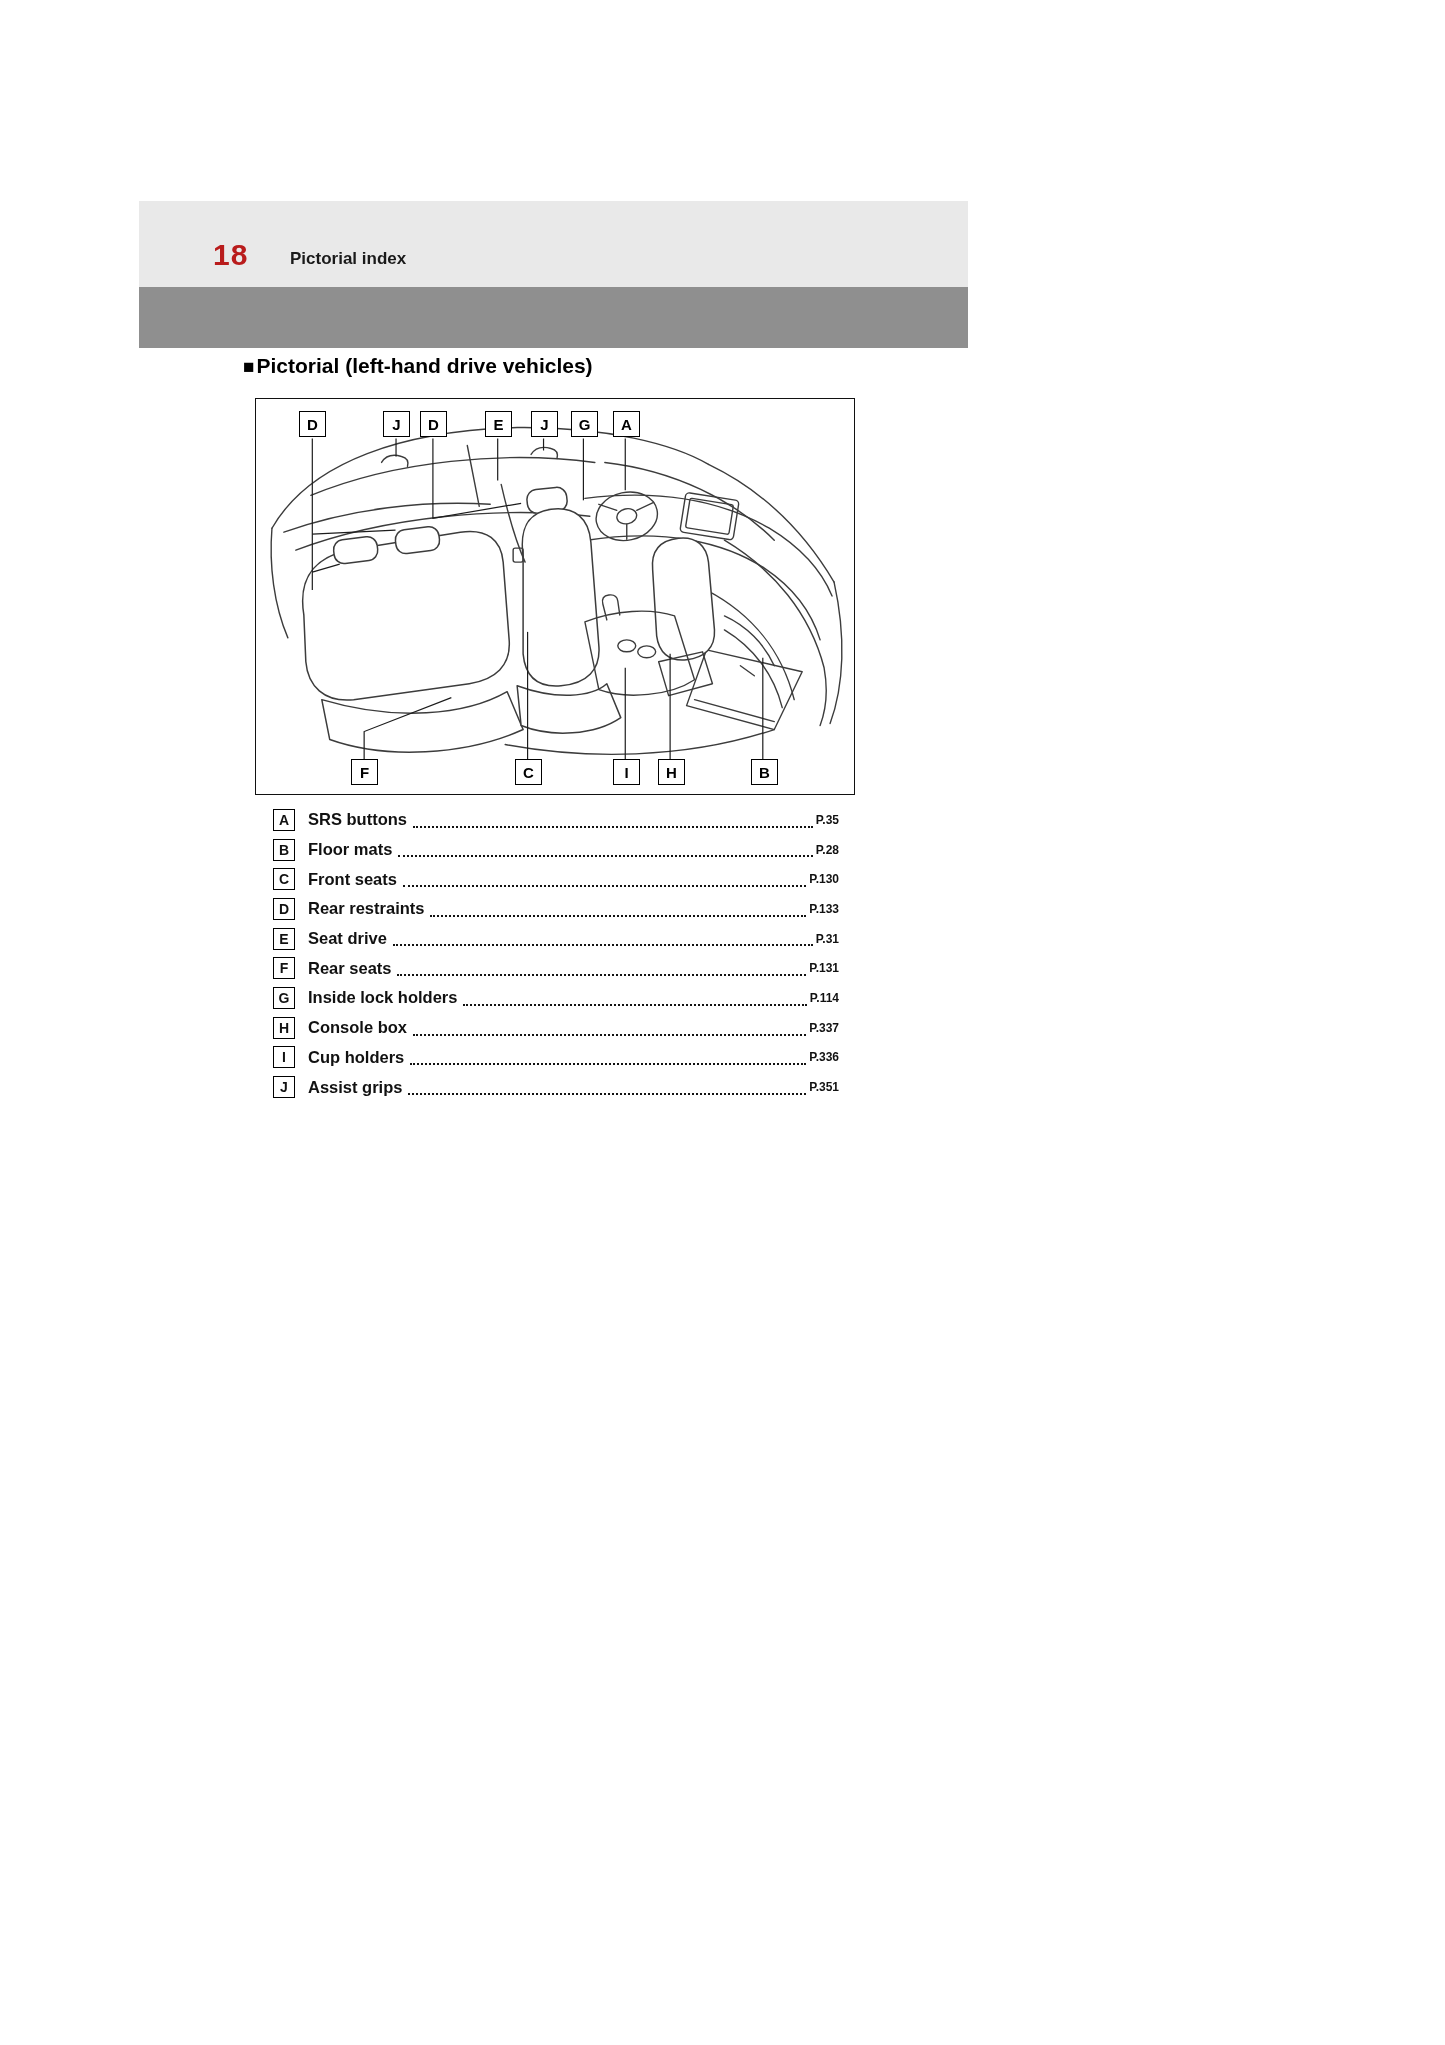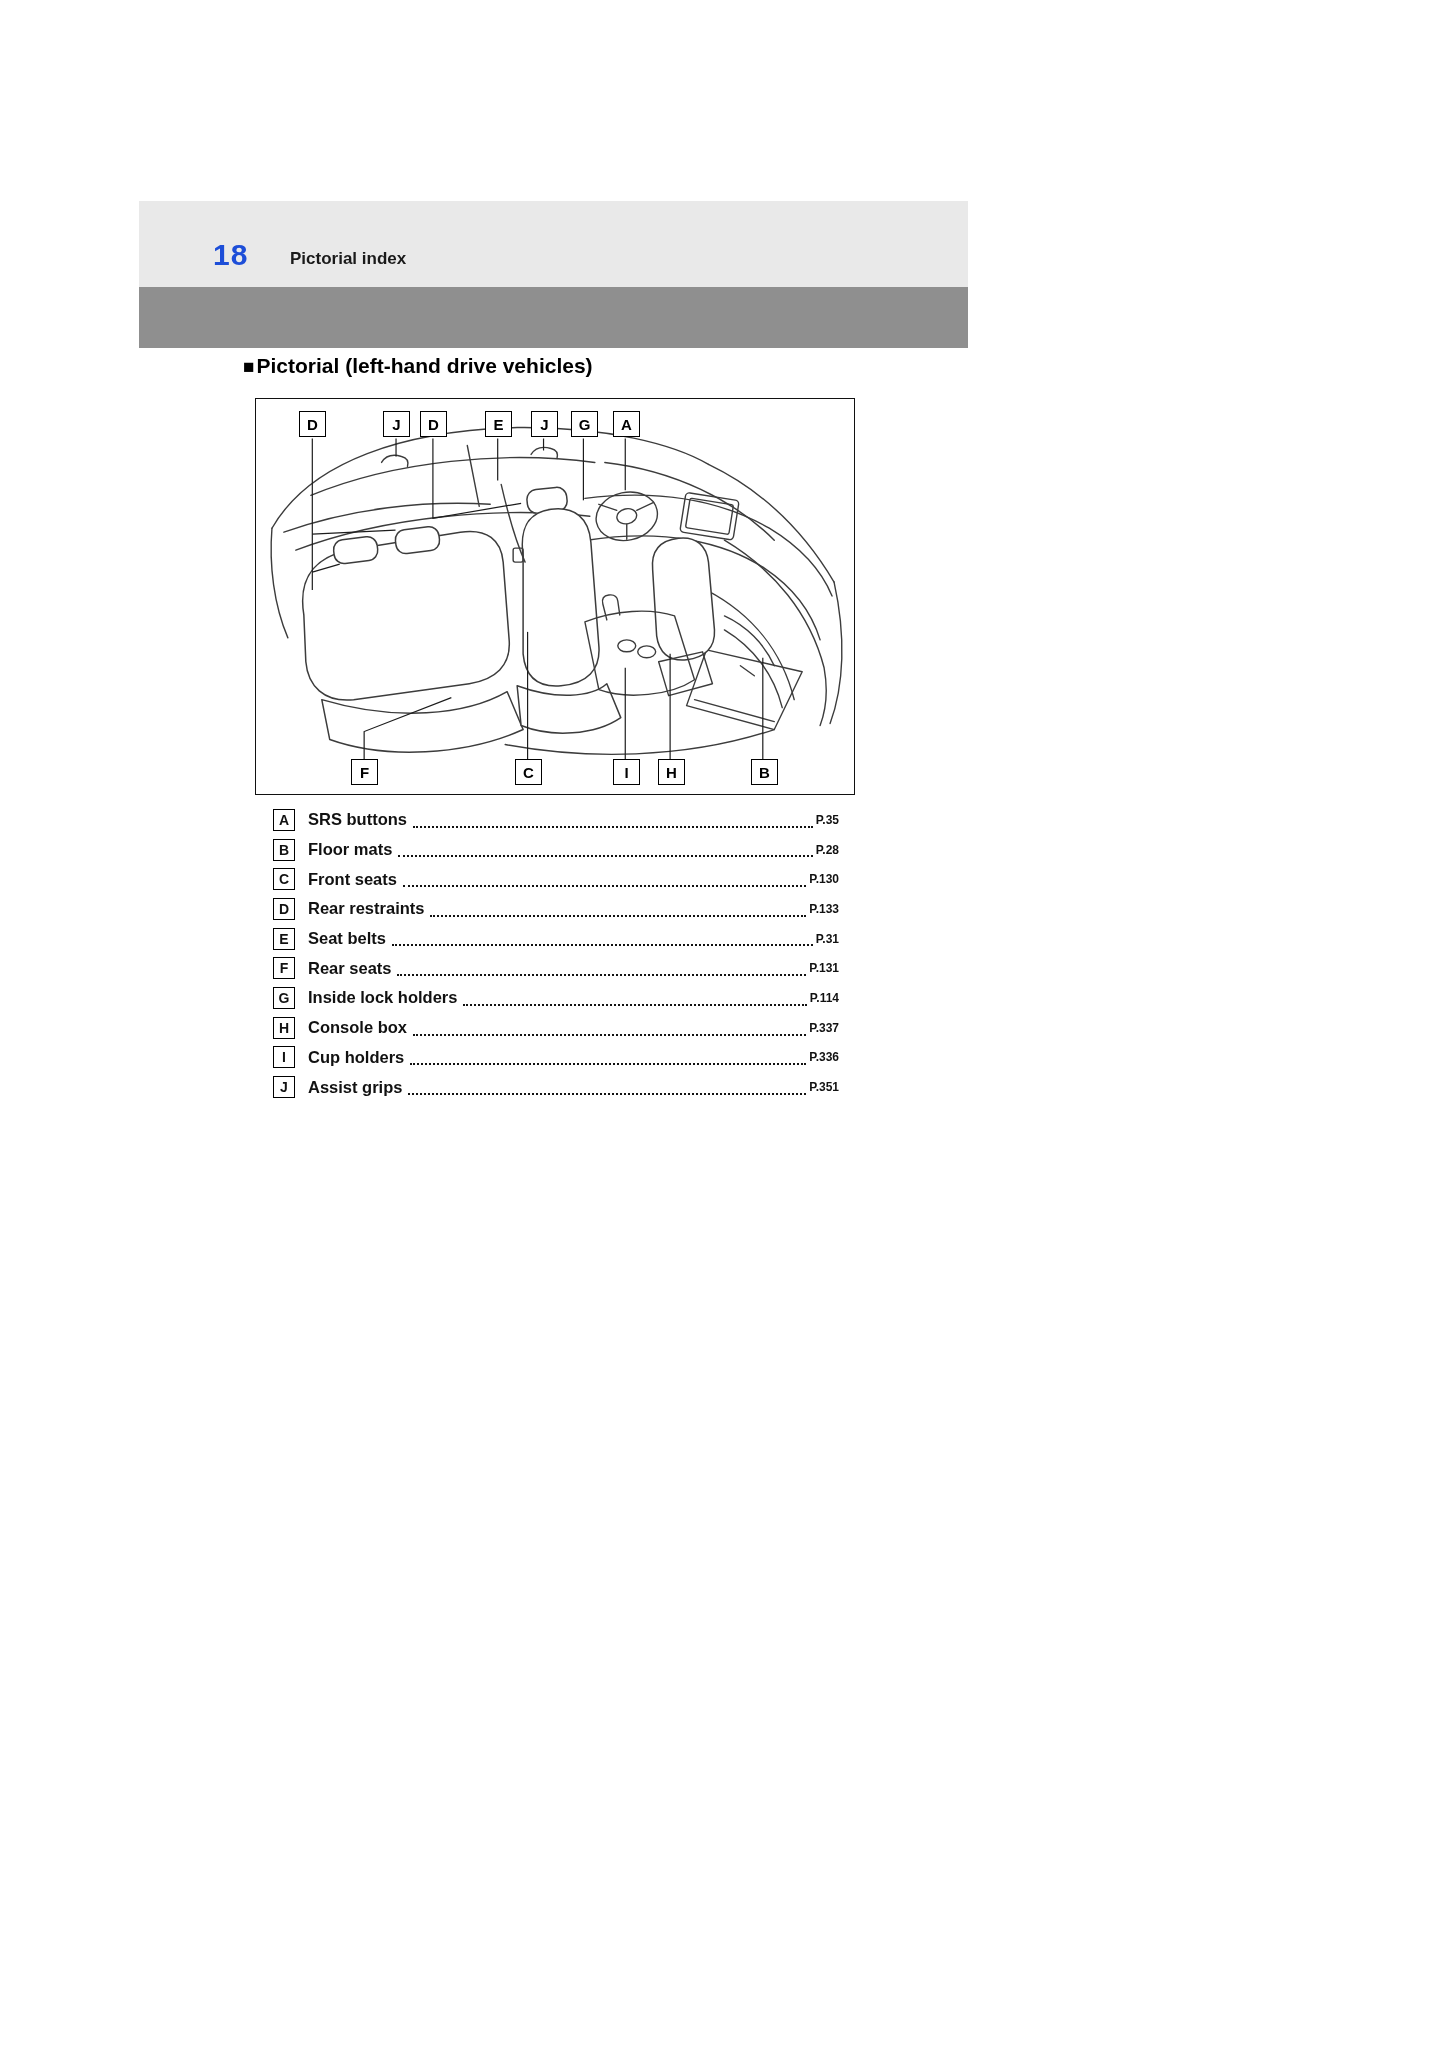--- a/index.html
+++ b/index.html
@@ -8,21 +8,21 @@
     width:1445px; height:2045px; position:relative; overflow:hidden;
     font-family:"Liberation Sans", sans-serif; color:#111;
   }
 
   
   .band-light { position:absolute; left:139px; top:201px; width:829px; height:86px; background:#e9e9e9; }
   .band-dark  { position:absolute; left:139px; top:287px; width:829px; height:61px; background:#8f8f8f; }
 
   .page-number {
     position:absolute; left:213px; top:238px;
-    font-size:30px; font-weight:bold; letter-spacing:1px; color:#1d4ed8;
+    font-size:30px; font-weight:bold; letter-spacing:1px; color:#b91c1c;
   }
   .header-title {
     position:absolute; left:290px; top:249px;
     font-size:17px; font-weight:bold; color:#1a1a1a;
   }
 
   
   .section-title {
     position:absolute; left:243px; top:354px;
     font-size:21px; font-weight:bold; color:#000;
@@ -194,21 +194,21 @@
     <span class="legend-page">P.130</span>
   </div>
   <div class="legend-row">
     <span class="key-box">D</span>
     <span class="legend-label">Rear restraints</span>
     <span class="legend-dots"></span>
     <span class="legend-page">P.133</span>
   </div>
   <div class="legend-row">
     <span class="key-box">E</span>
-    <span class="legend-label">Seat belts</span>
+    <span class="legend-label">Seat drive</span>
     <span class="legend-dots"></span>
     <span class="legend-page">P.31</span>
   </div>
   <div class="legend-row">
     <span class="key-box">F</span>
     <span class="legend-label">Rear seats</span>
     <span class="legend-dots"></span>
     <span class="legend-page">P.131</span>
   </div>
   <div class="legend-row">

